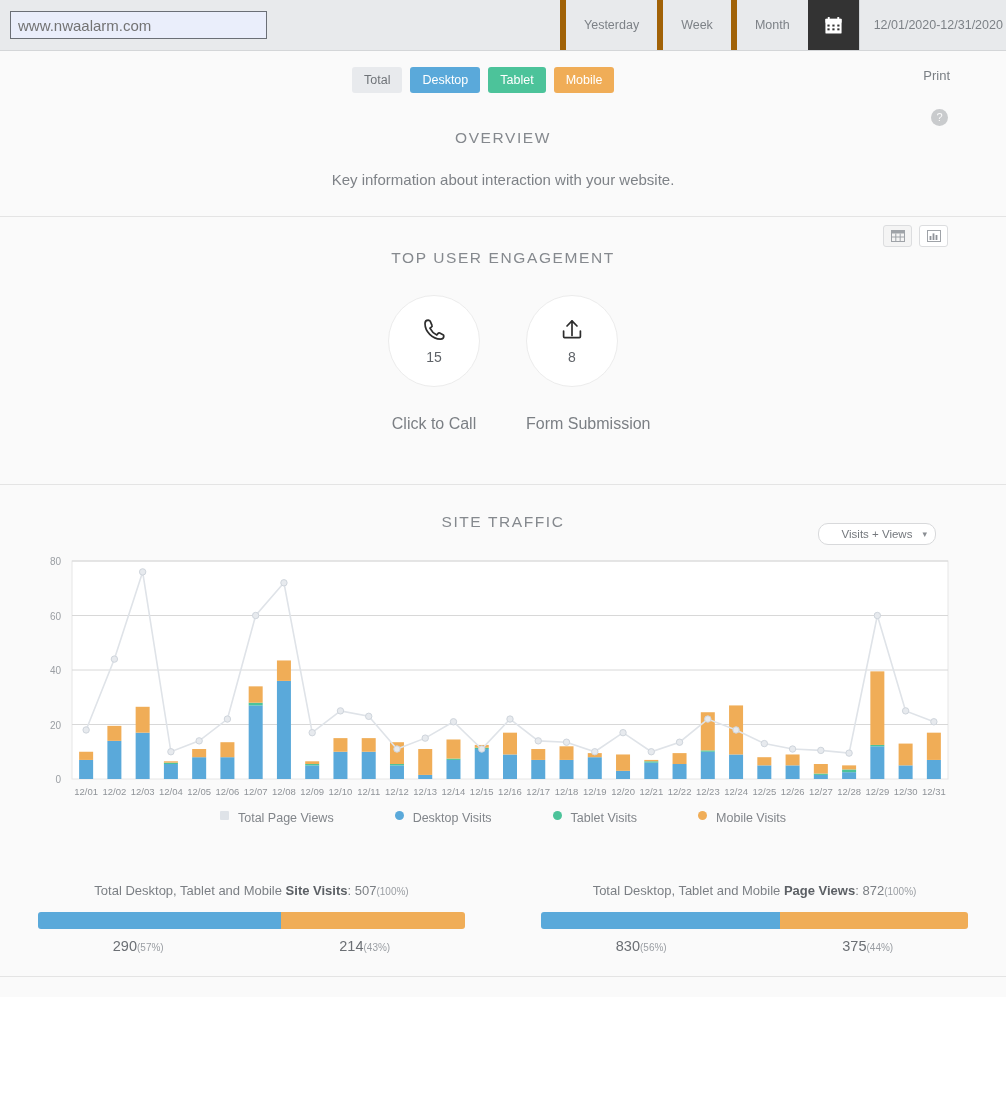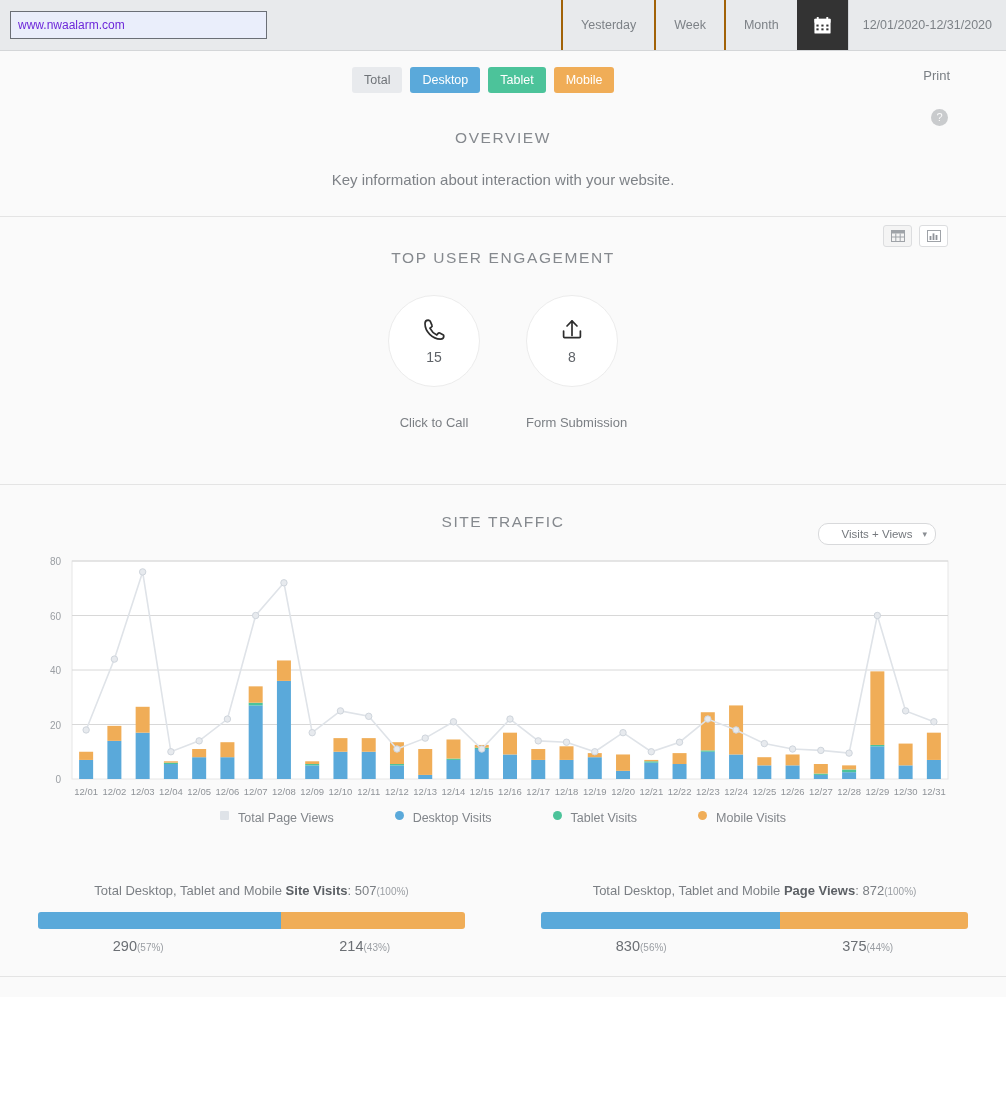--- a/index.html
+++ b/index.html
@@ -19,30 +19,30 @@
     border-bottom: 1px solid #d4d6d8;
     display: flex;
     align-items: stretch;
   }
   .url-wrap { flex: 0 0 560px; display: flex; align-items: center; padding-left: 10px; }
   .url-input {
     width: 257px; height: 28px;
     background: #eaeefb;
     border: 1px solid #6b6f76;
     font-family: "Liberation Sans", sans-serif;
-    font-size: 12px;
-    color: #6d28d9;
+    font-size: 15px;
+    color: #737373;
     padding: 0 7px;
     outline: none;
   }
   .topbar-spacer { flex: 1 1 auto; }
   .range-btn {
     display: flex; align-items: center; justify-content: center;
     padding: 16px 18px;
-    border-left: 2px solid #a16207;
+    border-left: 6px solid #a16207;
     font-size: 12.5px;
     color: #7d8287;
     cursor: pointer;
     white-space: nowrap;
   }
   .range-btn.cal {
     background: #333333;
     color: #ffffff;
     padding: 0 16px;
     border-left: none;
@@ -124,21 +124,21 @@
   }
   .engage-item { width: 92px; text-align: center; }
   .engage-circle {
     width: 92px; height: 92px; border-radius: 50%;
     background: #ffffff; border: 1px solid #ececec;
     display: flex; flex-direction: column;
     align-items: center; justify-content: center;
     gap: 2px;
   }
   .engage-val { font-size: 14px; color: #5f6368; }
-  .engage-label { margin-top: 28px; font-size: 13px; color: #7b7f84; white-space: nowrap; }
+  .engage-label { margin-top: 28px; font-size: 16px; color: #7b7f84; white-space: nowrap; }
 
   
   .traffic { height: 512px; padding-top: 28px; }
   .metric-select {
     position: absolute; right: 70px; top: 38px;
     width: 118px; height: 22px;
     background: #ffffff;
     border: 1px solid #d8d9db;
     border-radius: 10px;
     font-size: 11.5px; color: #74787d;

